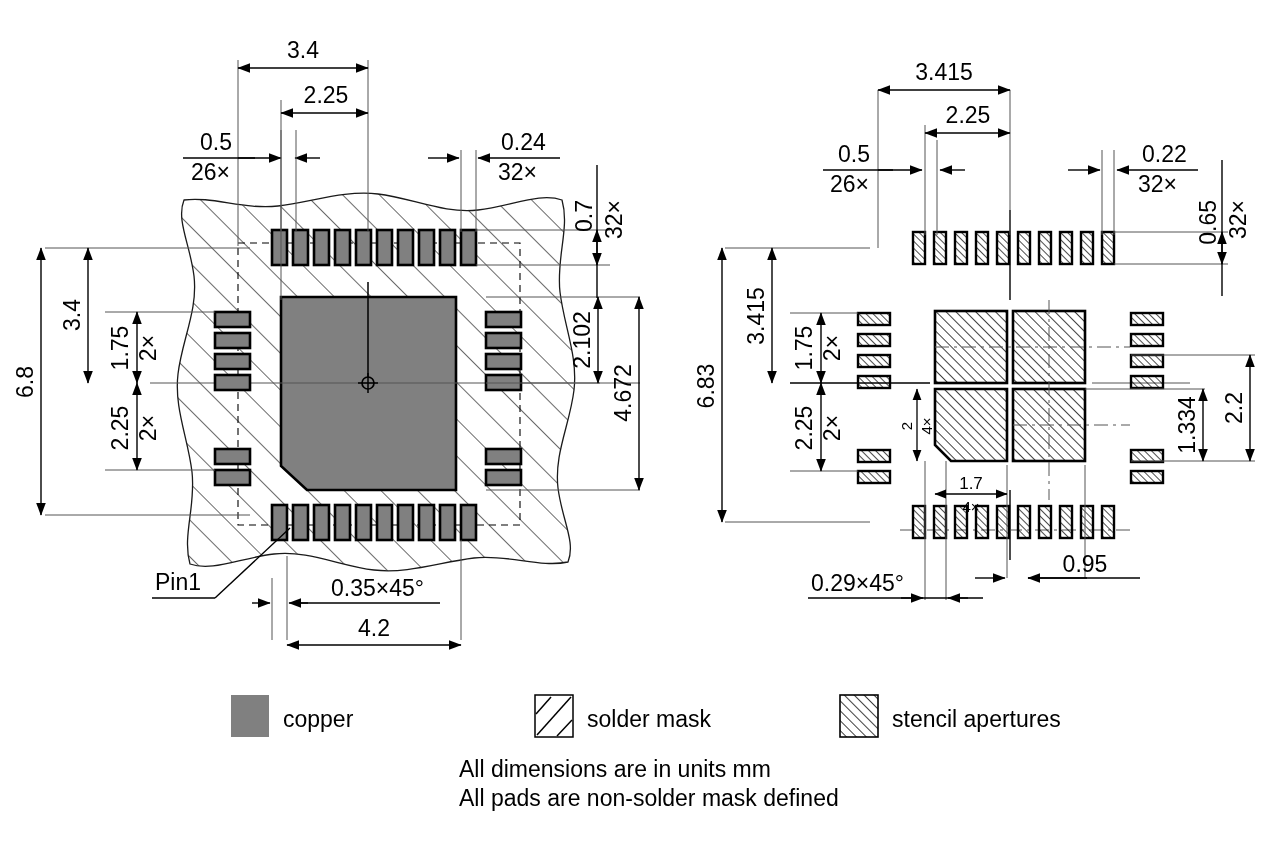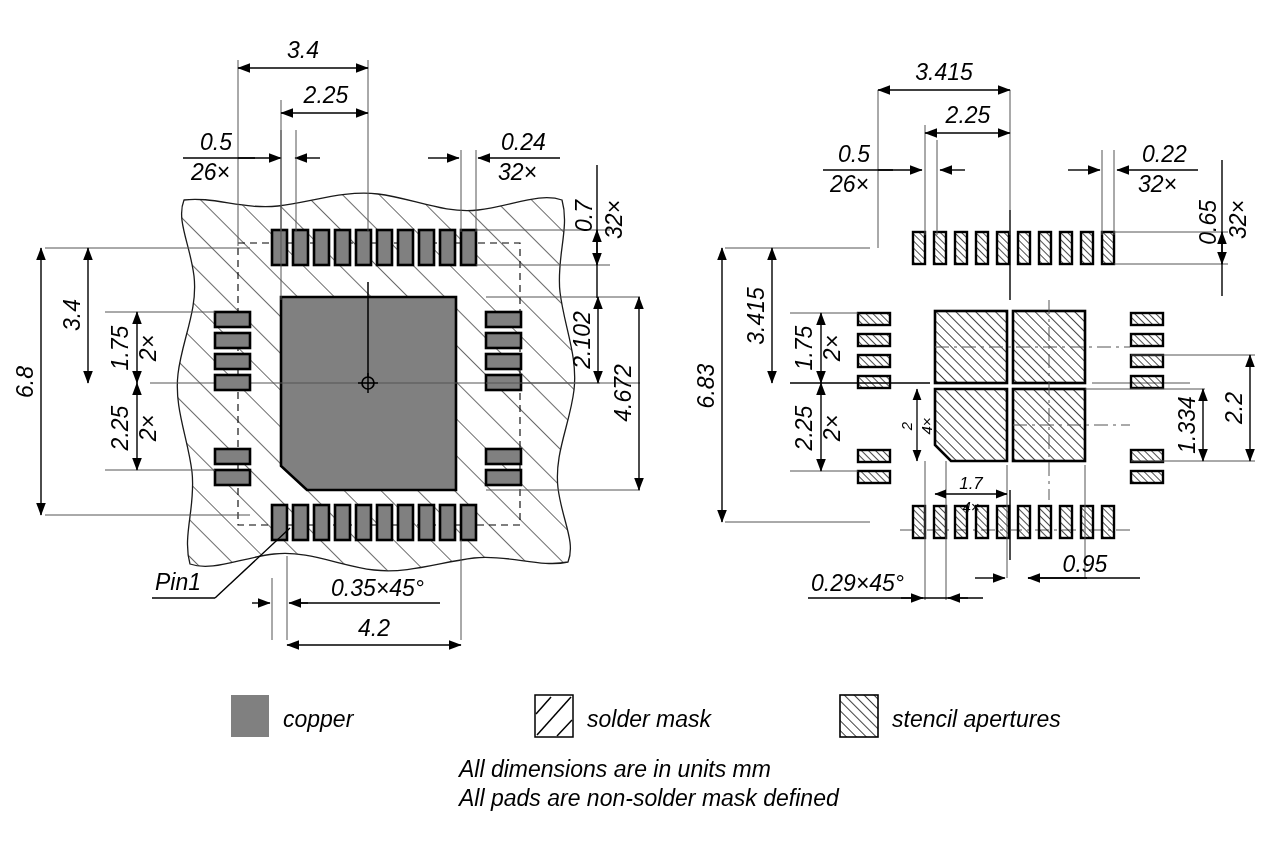--- a/index.html
+++ b/index.html
@@ -1,18 +1,18 @@
 <!DOCTYPE html>
 <html><head>
 <meta charset="utf-8">
 <style>
   html,body{margin:0;padding:0;background:#fff;}
   body{width:1280px;height:856px;overflow:hidden;
        font-family:"Liberation Sans",sans-serif;color:#000;}
-  #stage{position:relative;width:1280px;height:856px;font-style:italic;}
+  #stage{position:relative;width:1280px;height:856px;}
   svg{display:block;}
   text{font-family:"Liberation Sans",sans-serif;fill:#000;}
 </style>
 </head>
 <body>
 
 <div id="stage">
 <svg width="1280" height="856" viewBox="0 0 1280 856">
   <defs>
     <pattern id="maskHatch" width="26" height="26" patternUnits="userSpaceOnUse" patternTransform="rotate(-45)">

